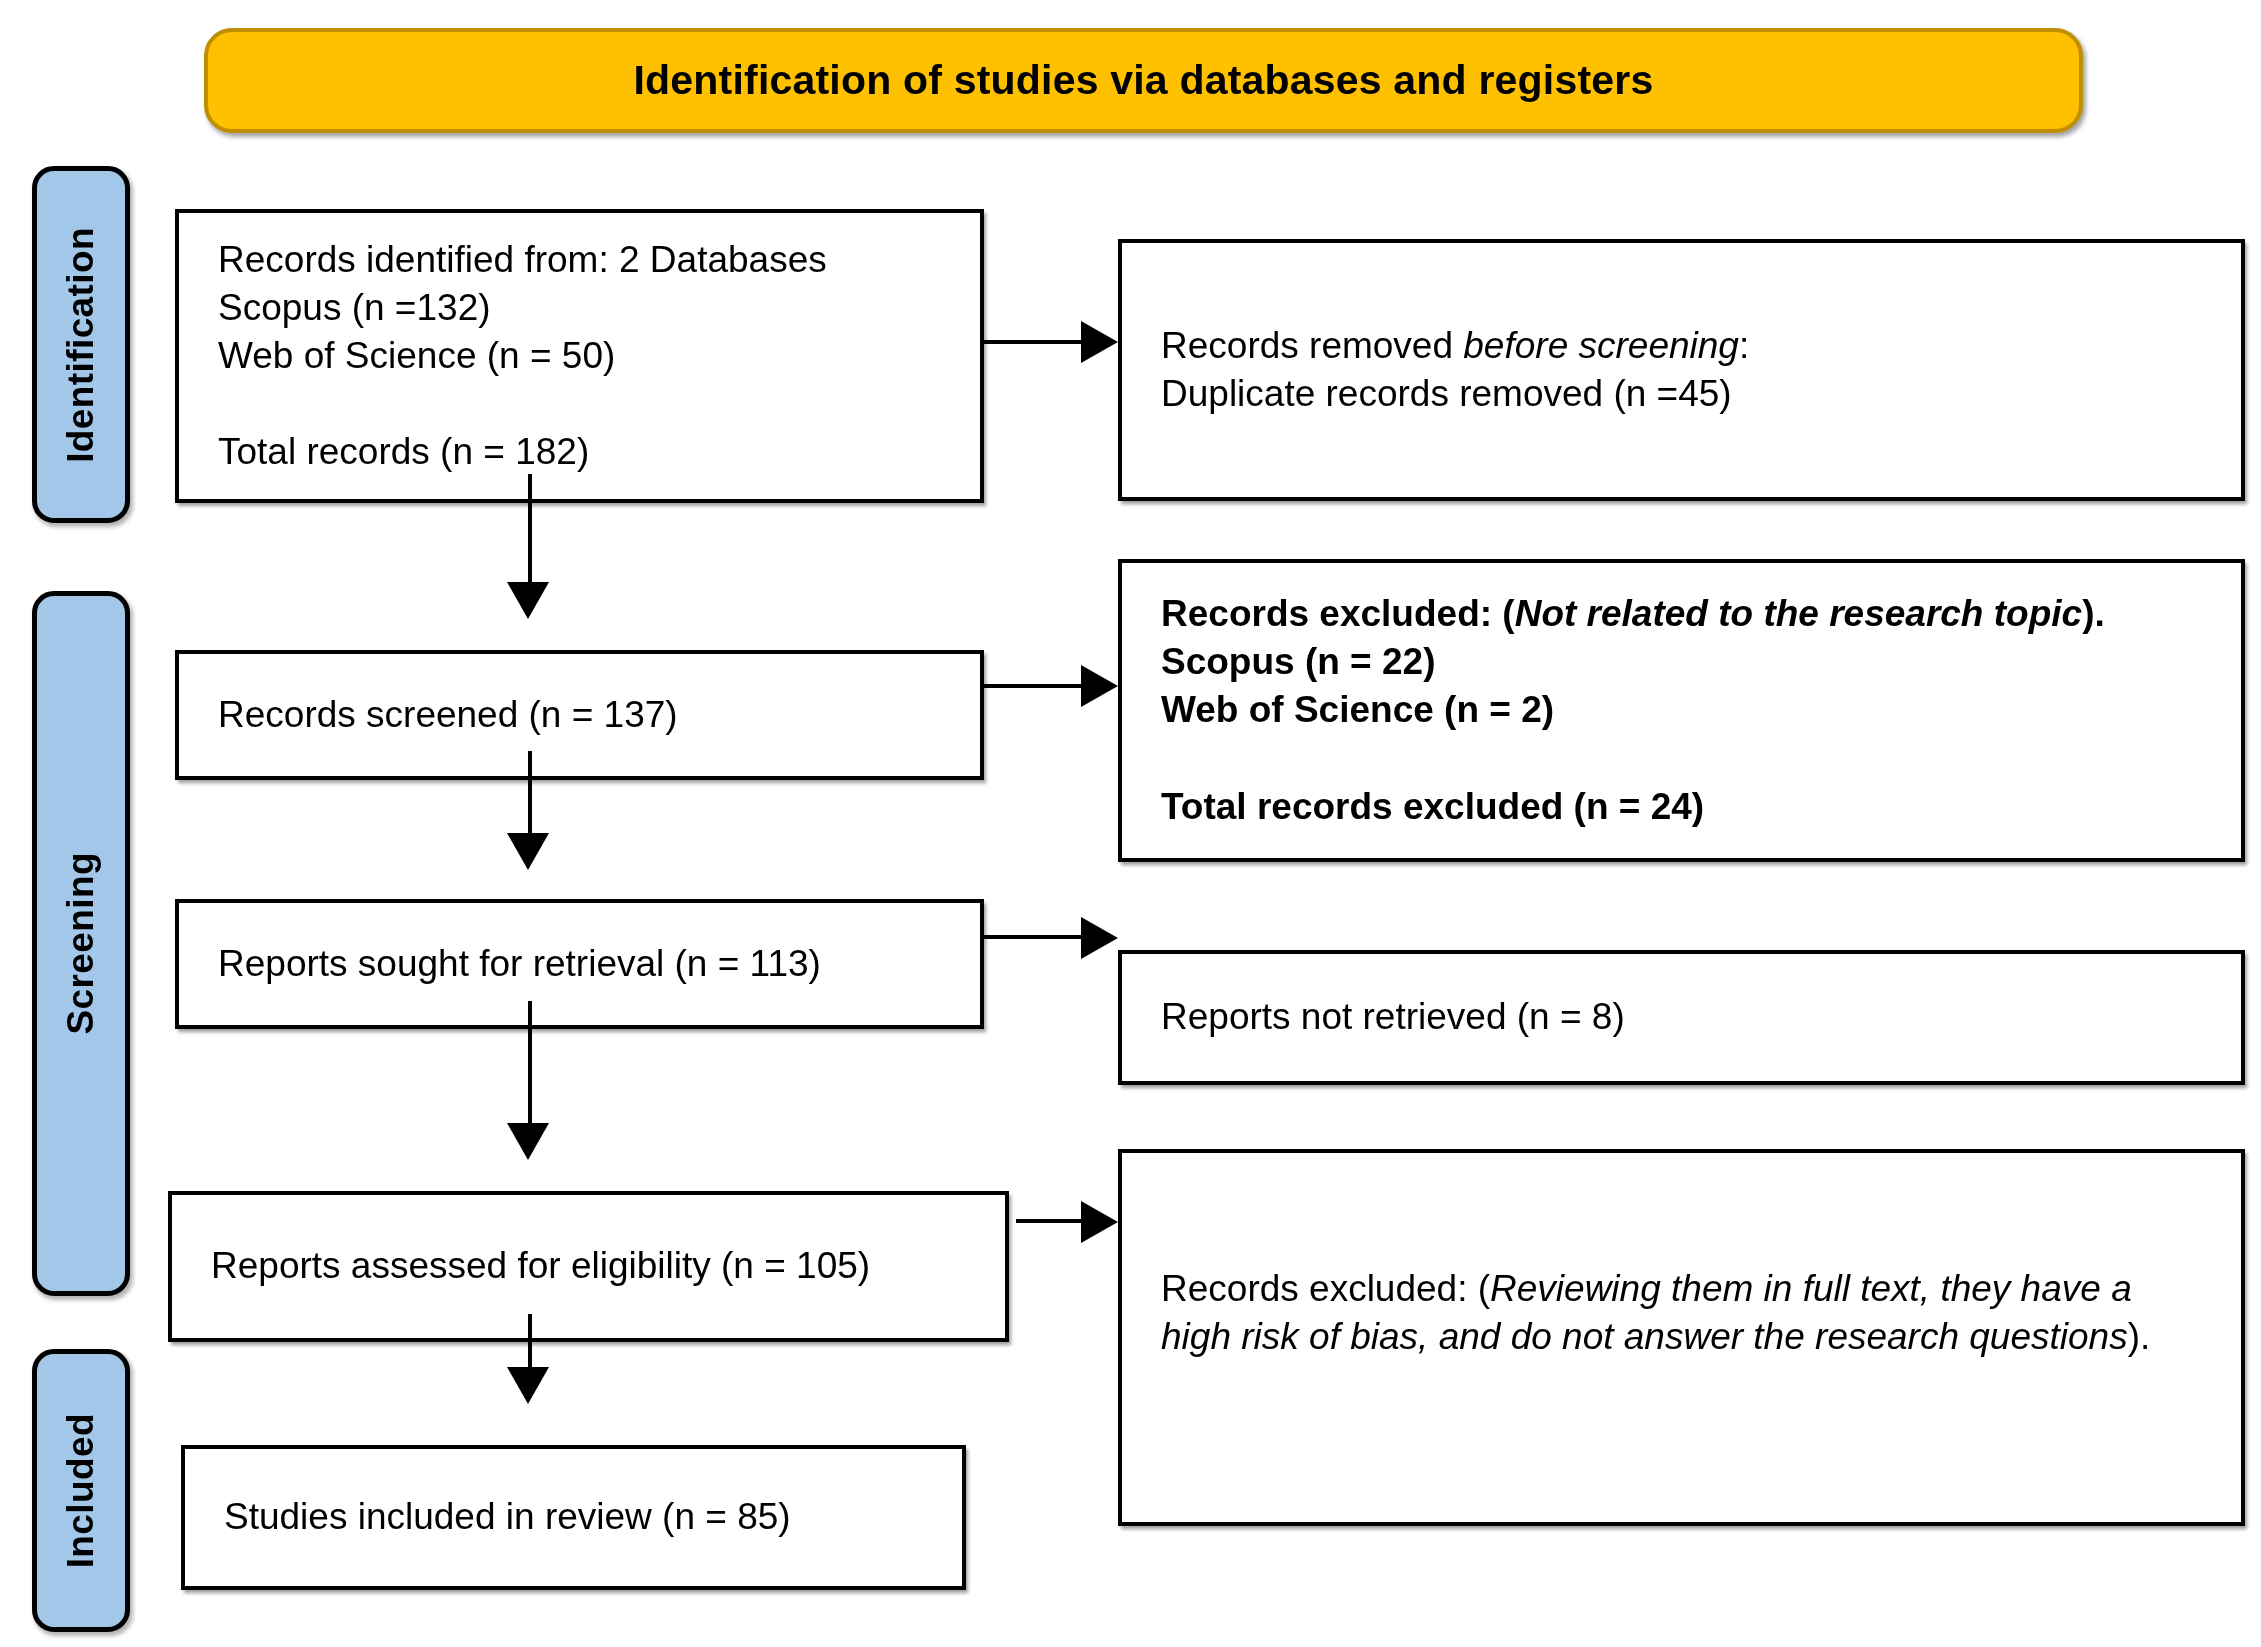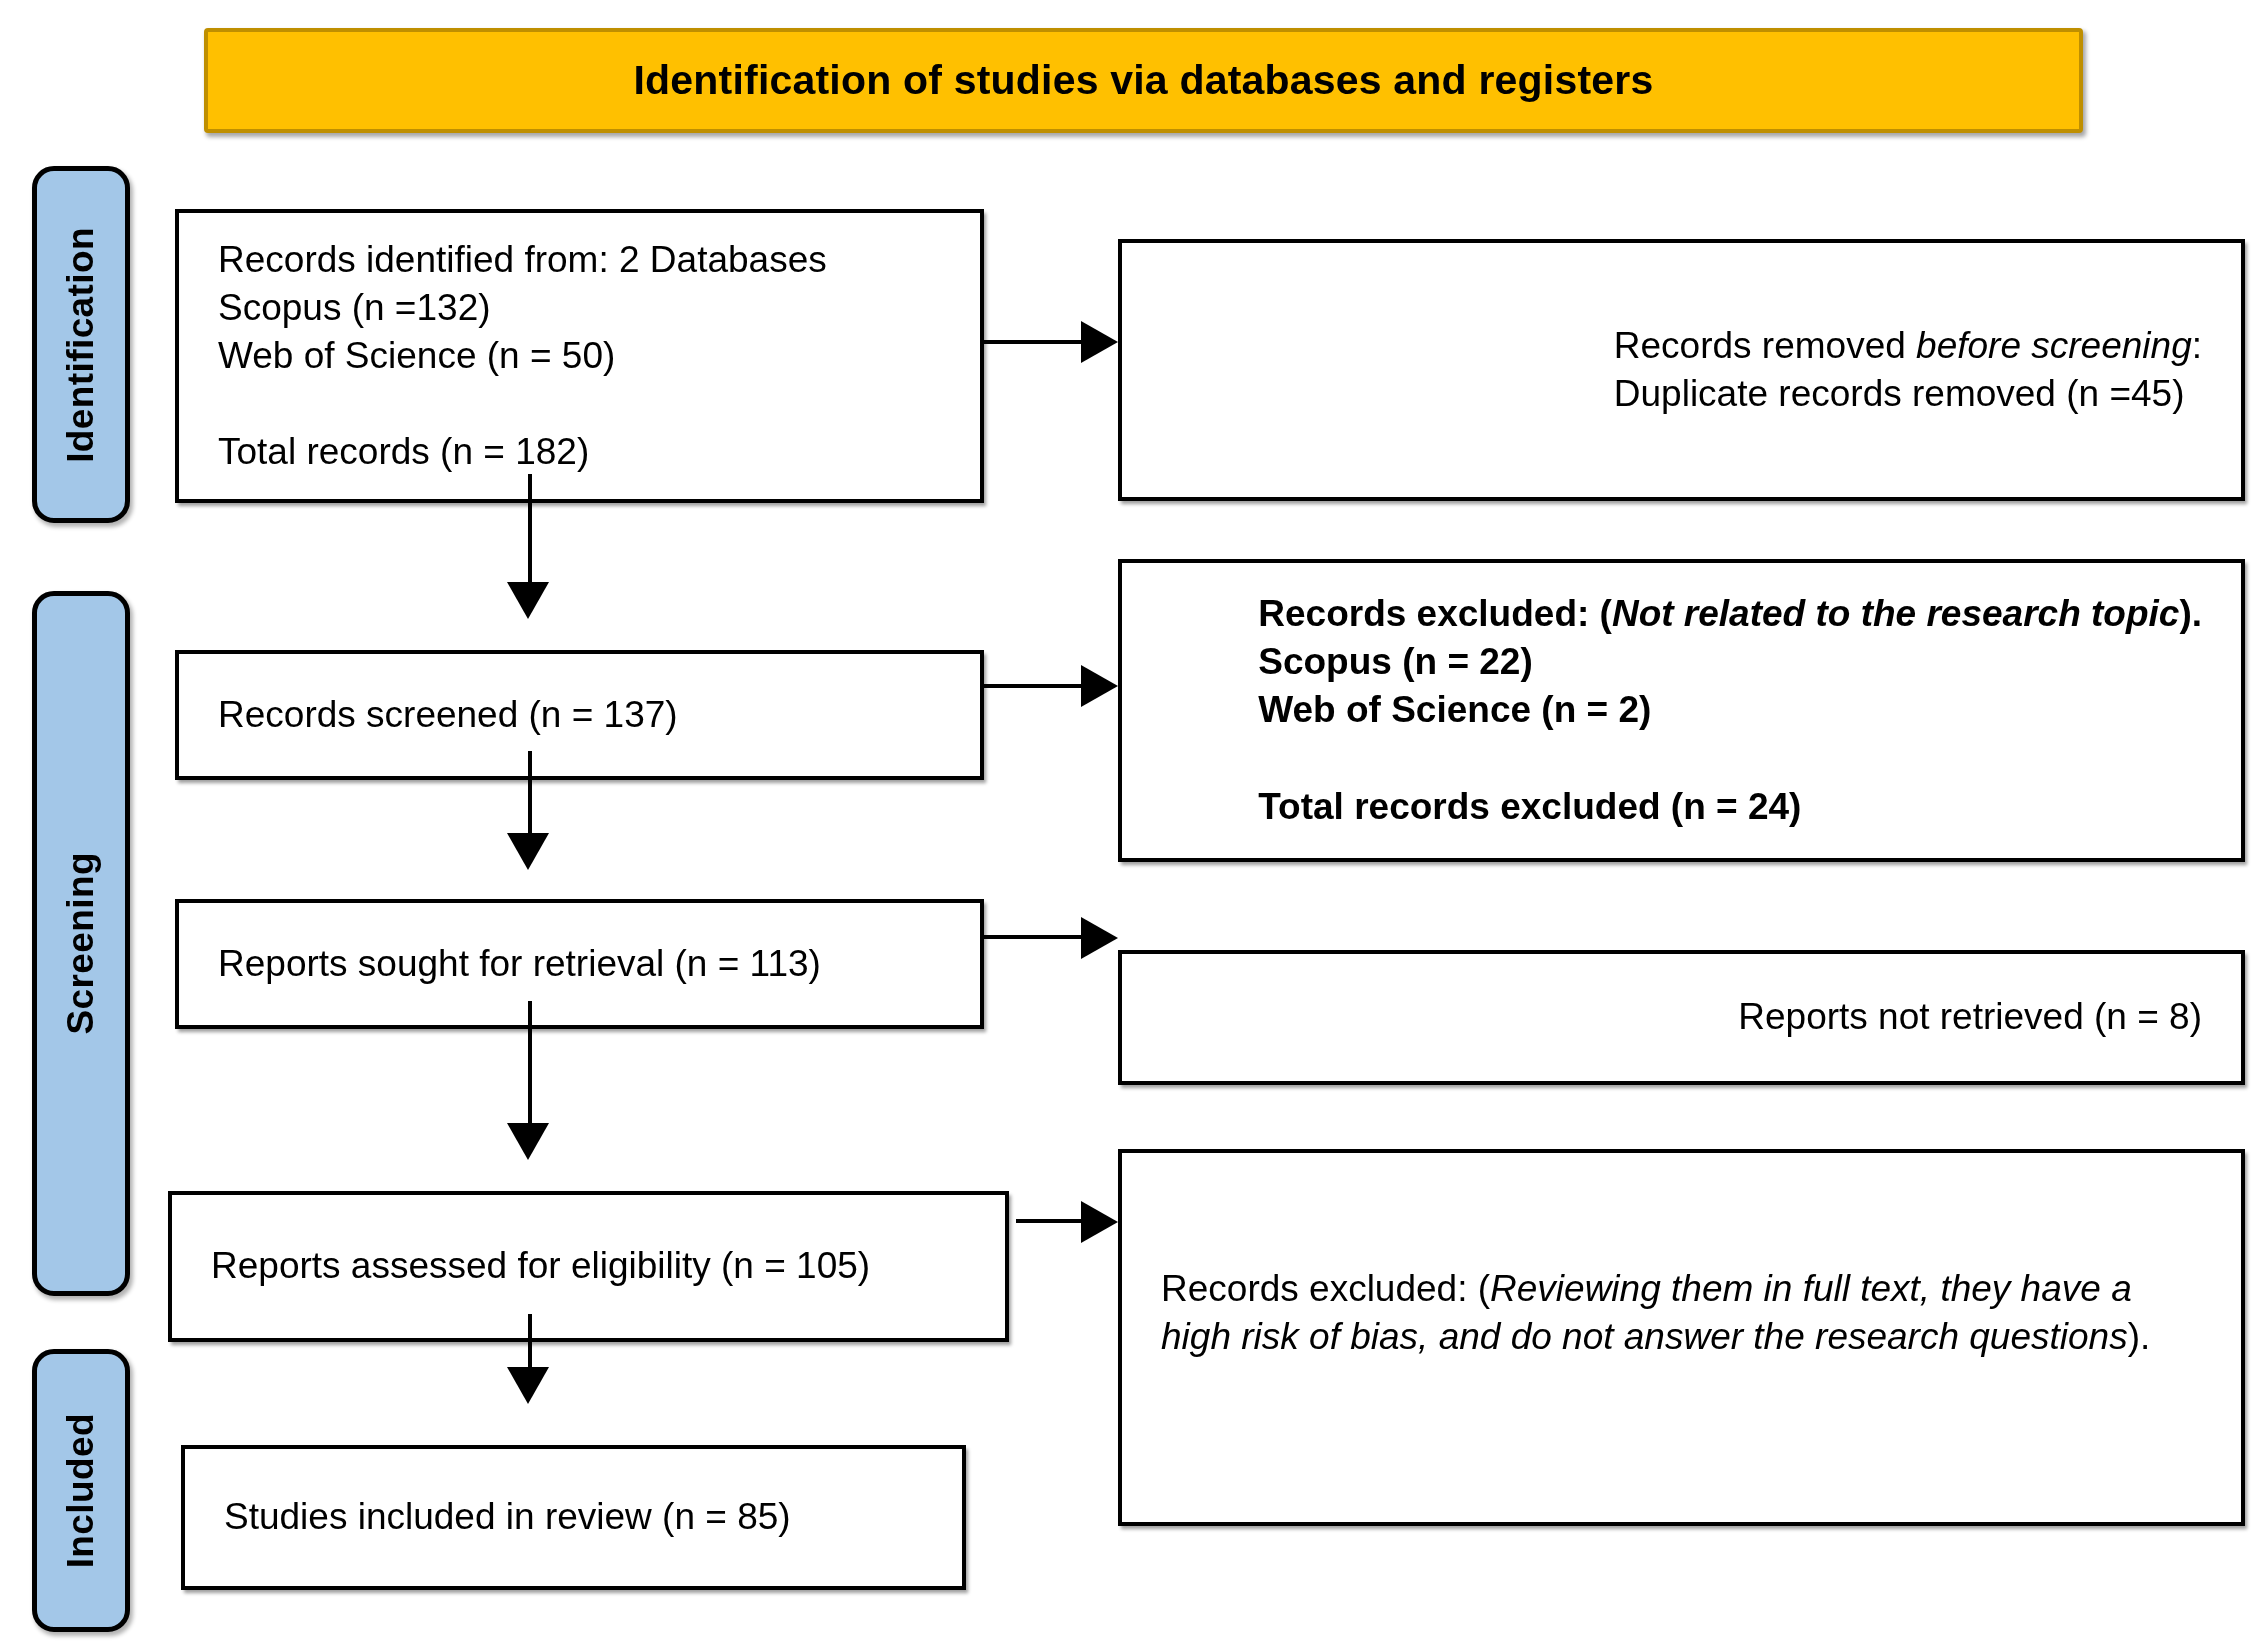--- a/index.html
+++ b/index.html
@@ -5,21 +5,21 @@
   html,body{margin:0;padding:0;background:#ffffff;}
   body{width:2261px;height:1647px;position:relative;overflow:hidden;
        font-family:"Liberation Sans","DejaVu Sans",sans-serif;color:#000;}
   .stage{position:absolute;}
 
   
   #banner{
     left:204px; top:28px; width:1879px; height:105px;
     background:#FFC000;
     border:4.2px solid #BF8F00;
-    border-radius:4px;
+    border-radius:28px;
     box-sizing:border-box;
     display:flex;align-items:center;justify-content:center;
     box-shadow:2.5px 3.4px 4.2px rgba(0,0,0,.35);
   }
   #banner .bantxt{
     font-size:41px;font-weight:bold;letter-spacing:0.2px;color:#000;
     white-space:nowrap;
   }
 
   
@@ -58,21 +58,21 @@
   #box-screened      {left:175px;  top:621px;  width:809px;  height:130px;}
   #box-sought        {left:175px;  top:870px; width:809px;  height:130px;}
   #box-assessed      {left:168px;  top:1162px; width:841px; height:151px;}
   #box-included      {left:181px;  top:1416px; width:785px;  height:145px;}
 
   #box-removed       {left:1118px; top:210px;  width:1127px; height:262px;}
   #box-excluded1     {left:1118px; top:530px;  width:1127px; height:303px;font-weight:bold;}
   #box-notretrieved  {left:1118px; top:921px; width:1127px; height:135px;}
   #box-excluded2     {left:1118px; top:1120px; width:1127px; height:377px;}
 
-  .pbox.tall{align-items:center;justify-content:flex-end;}
+  .pbox.tall{align-items:center;}
   .pbox.tall .txt{font-size:37px;line-height:1.30;}
 
   em{font-style:italic;}
 
   
   .vline{position:absolute;background:#000;width:4.2px;}
   .hline{position:absolute;background:#000;height:4.2px;}
   .arrow-down{
     position:absolute;width:0;height:0;
     border-left:21px solid transparent;

